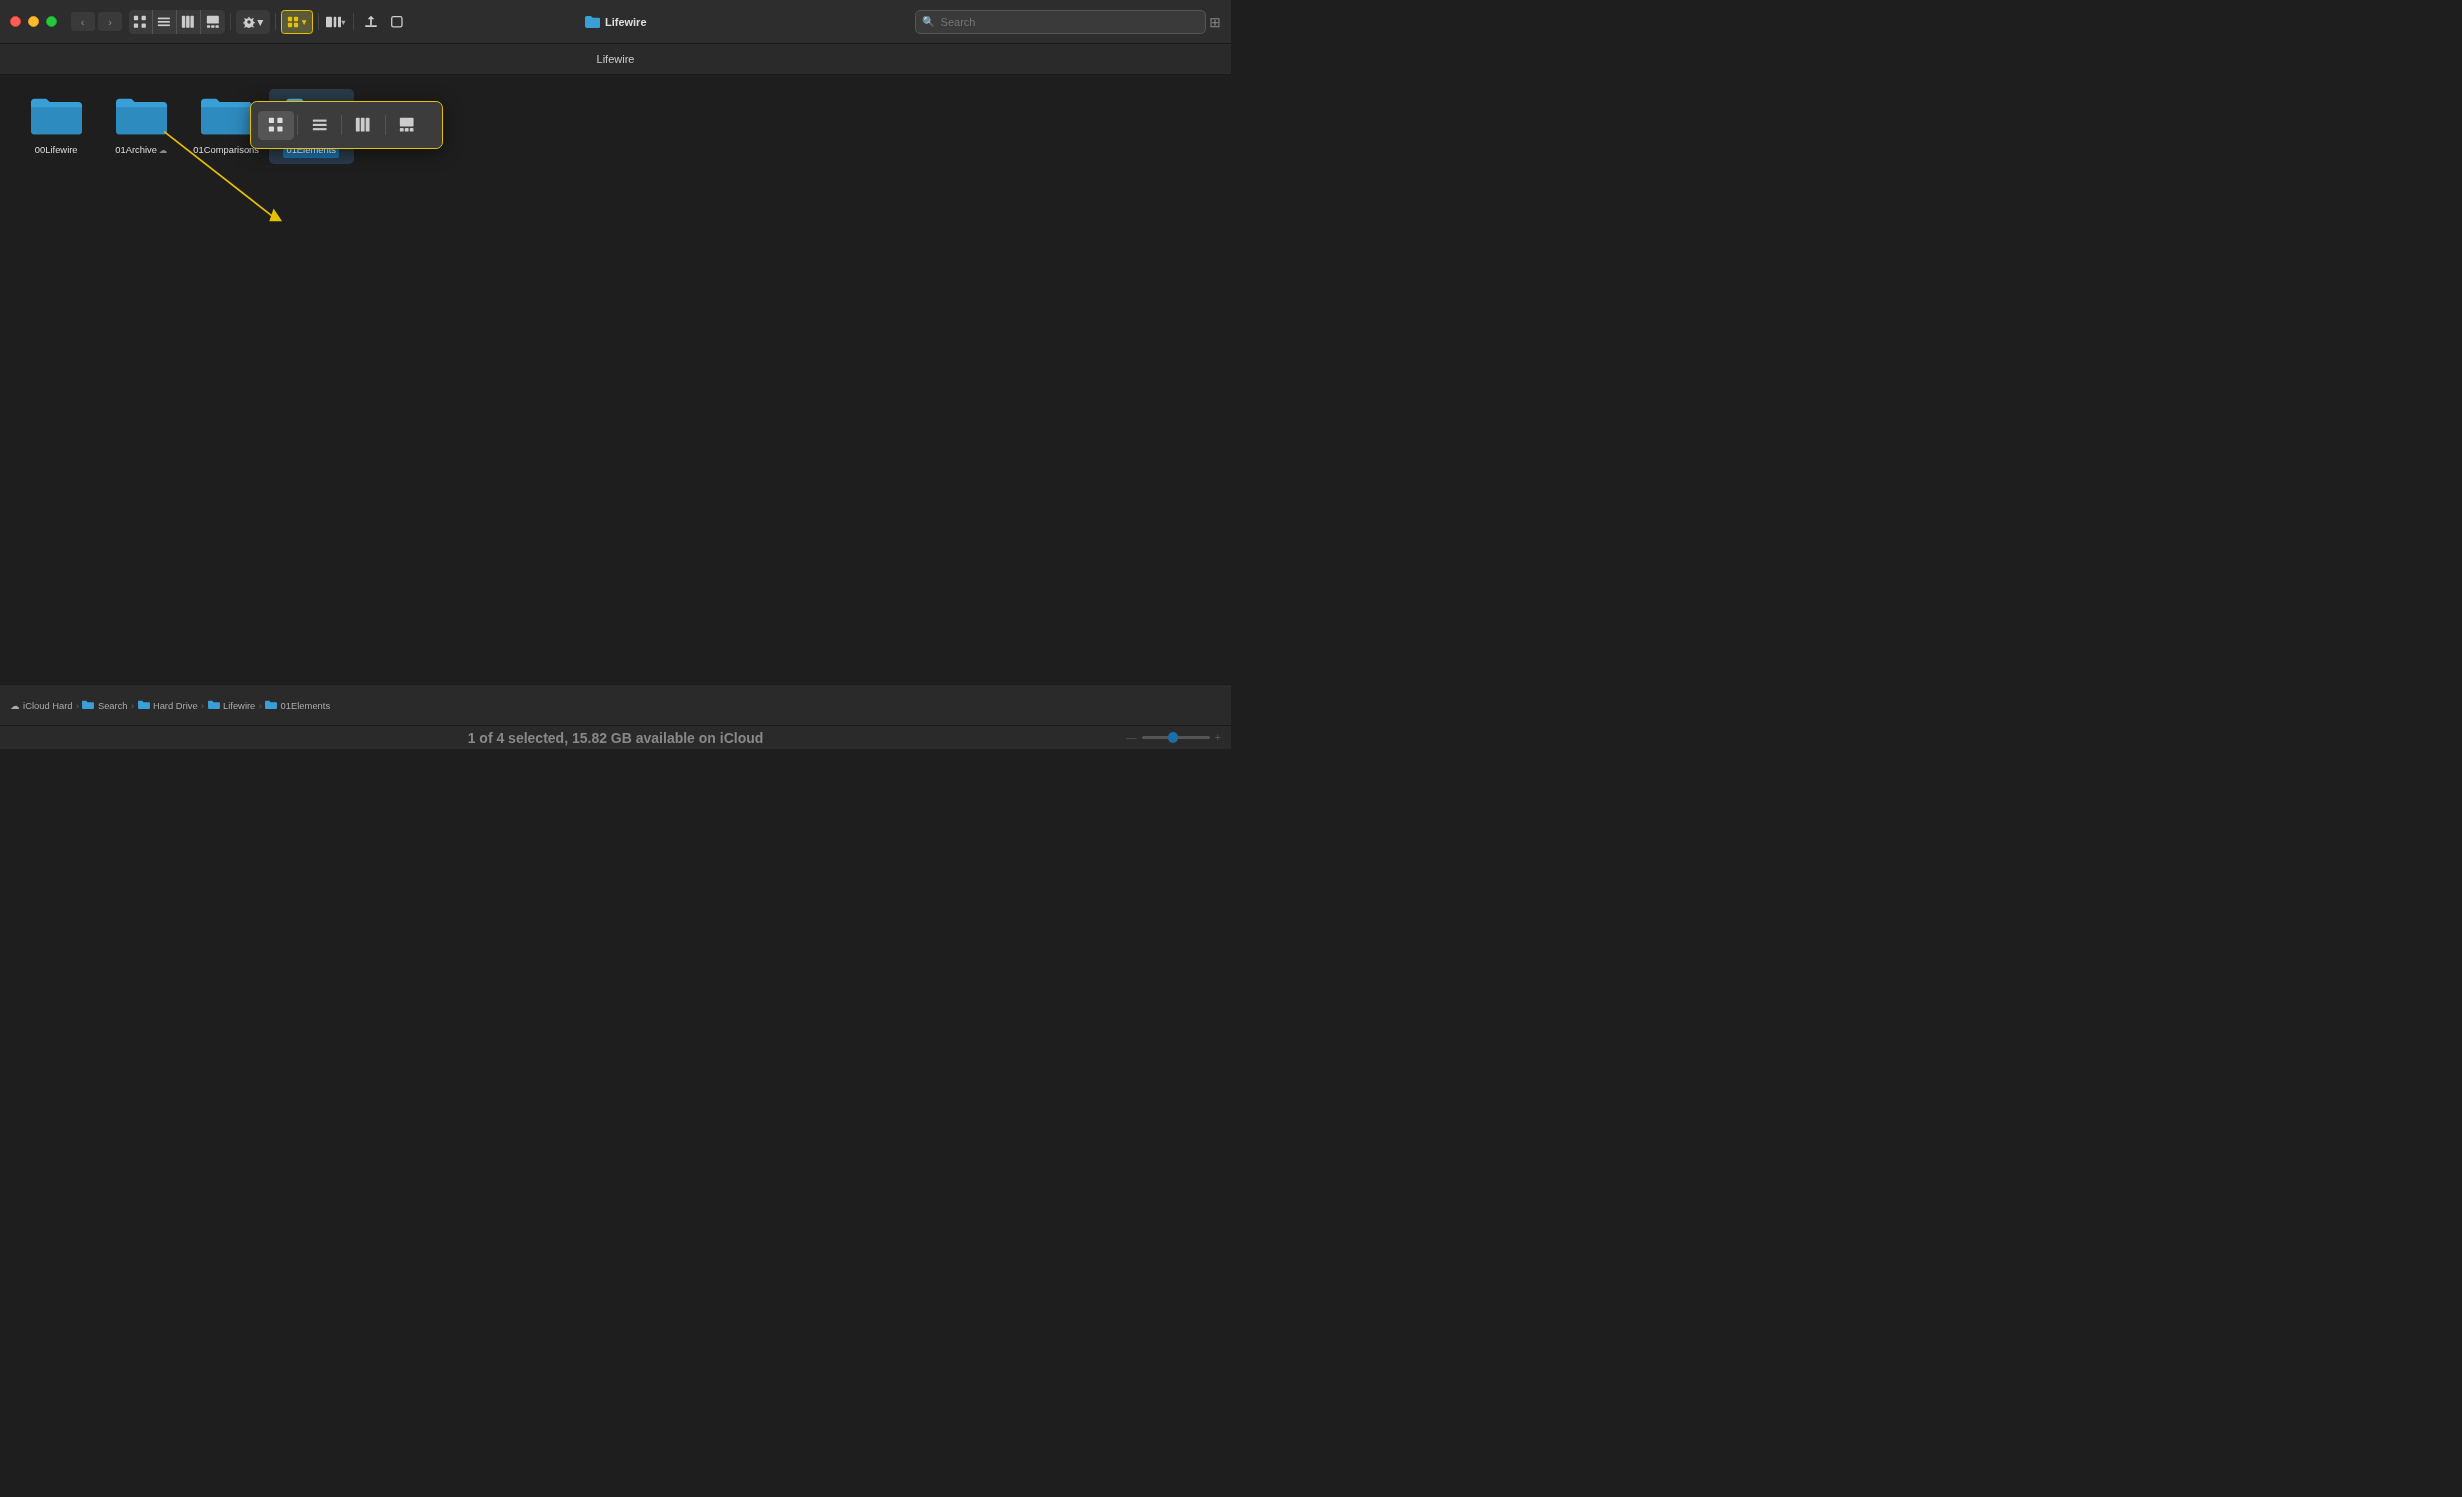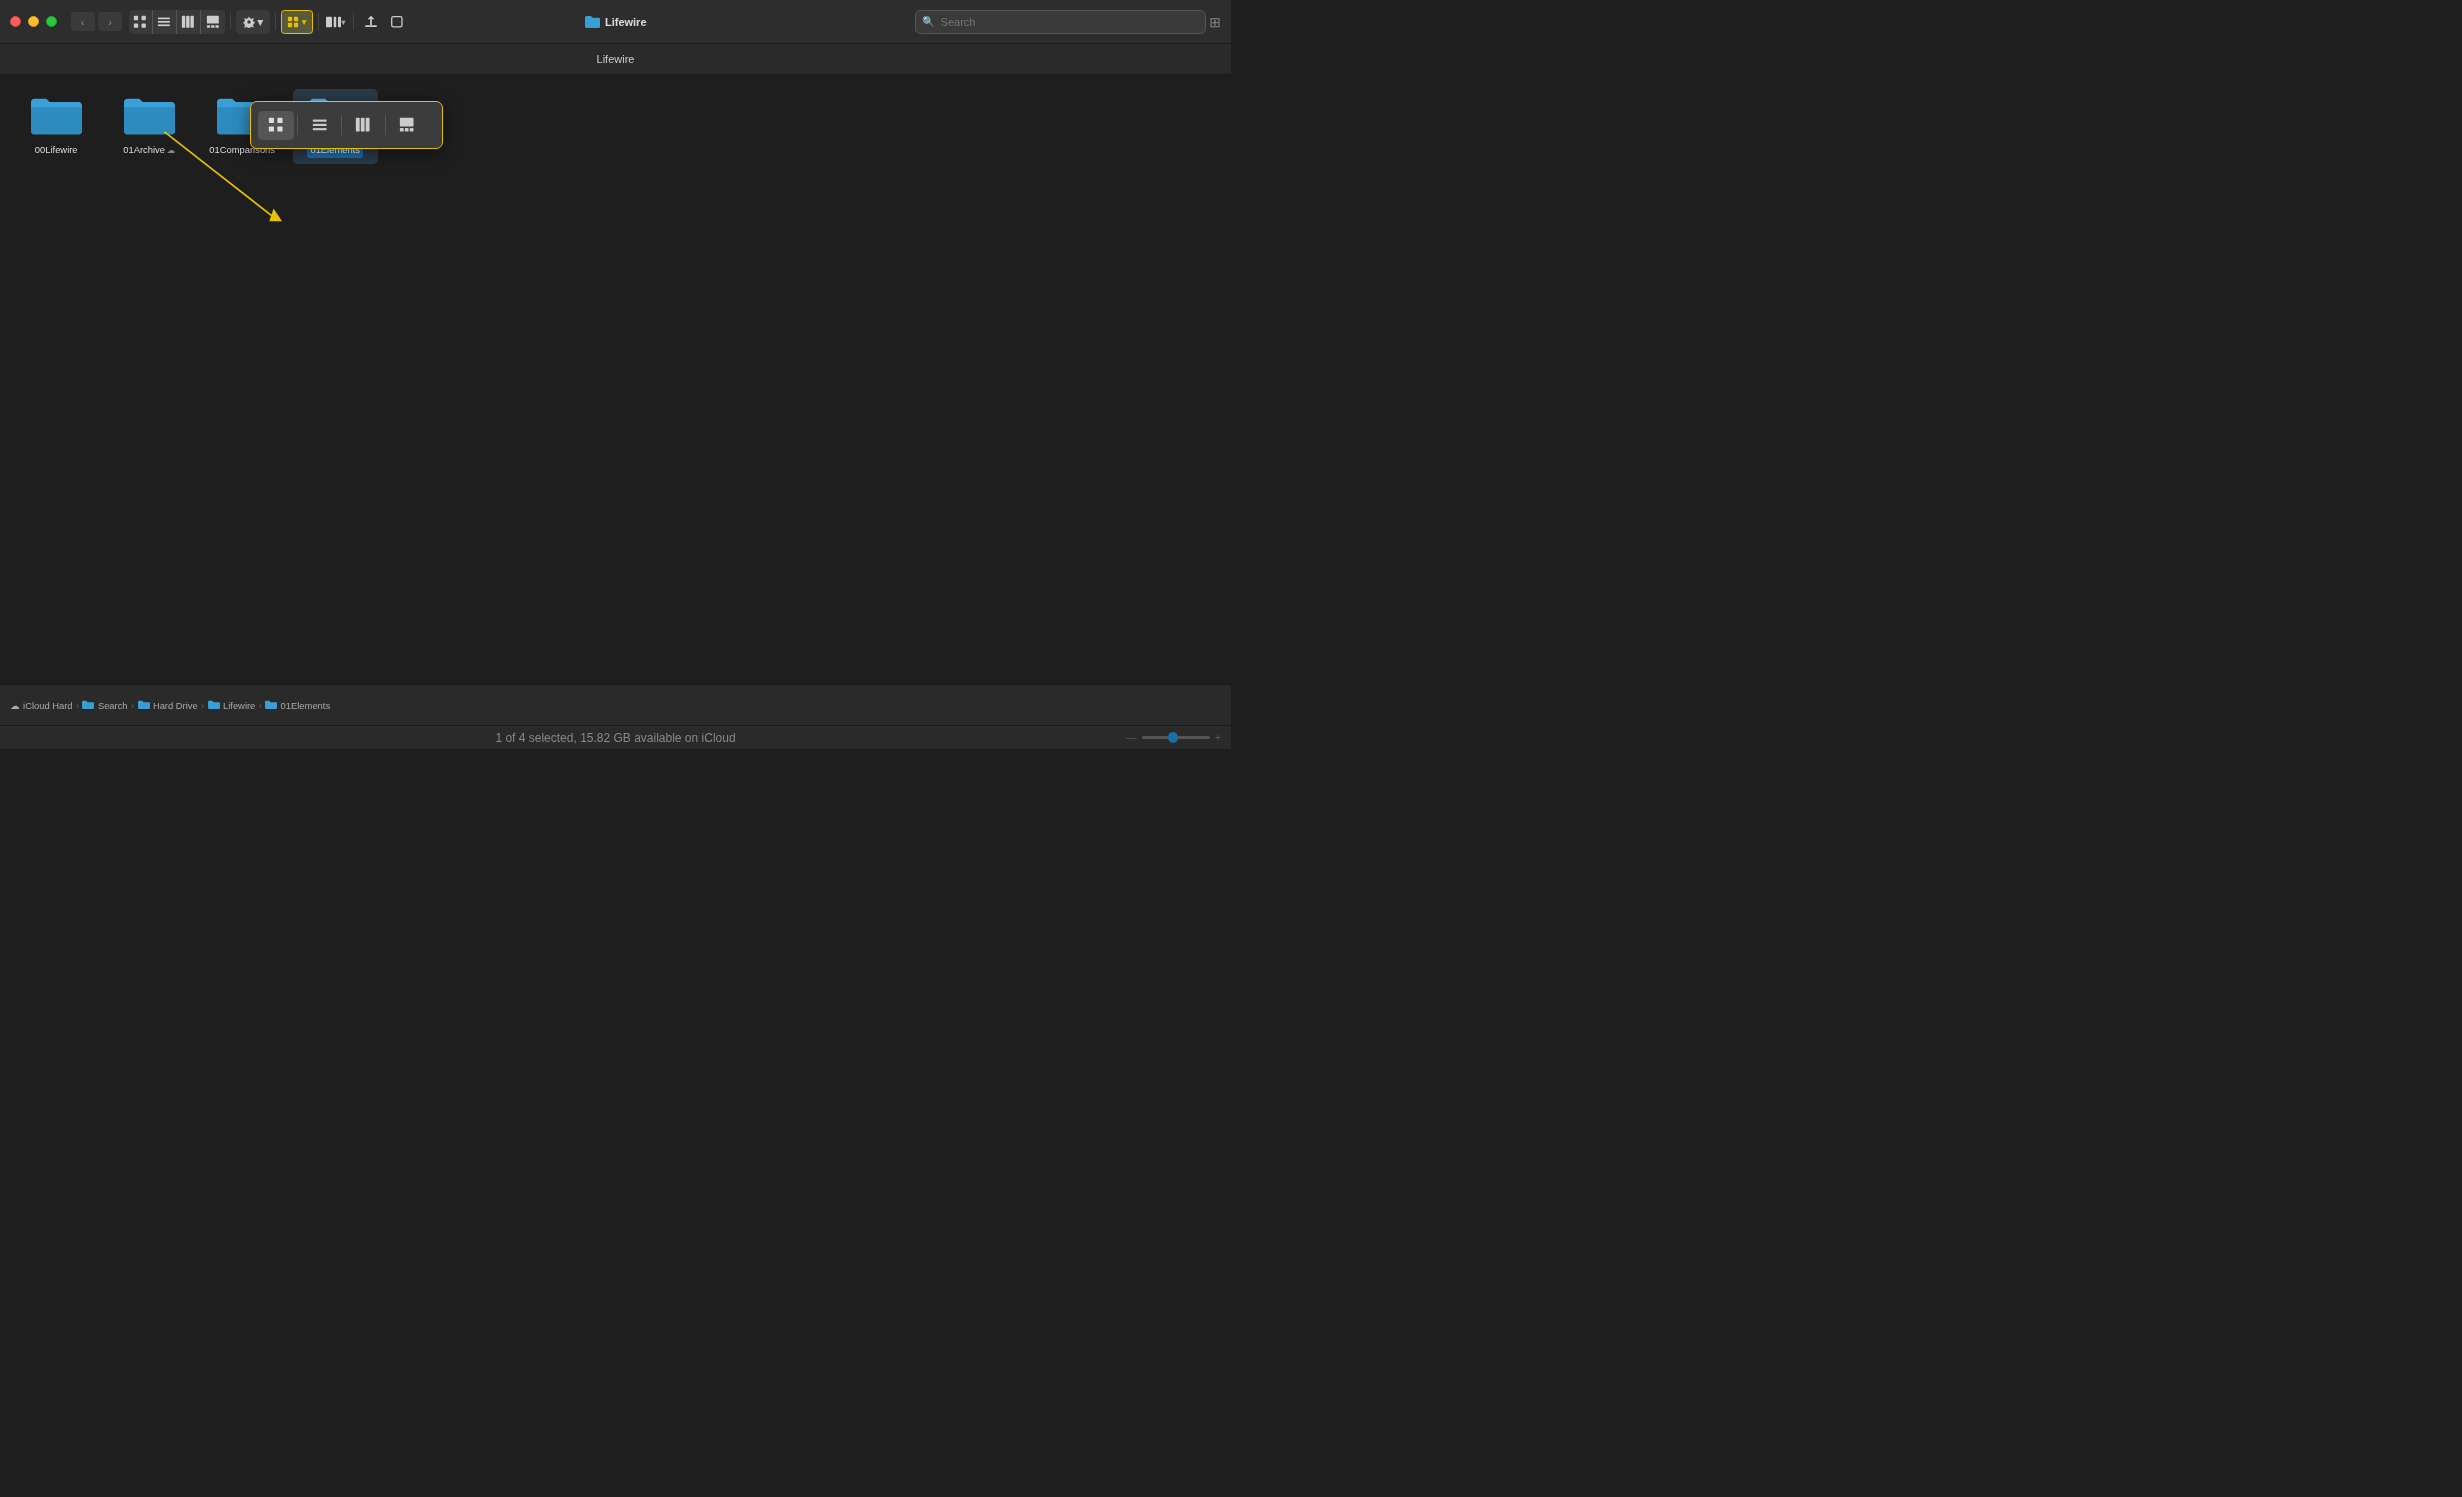--- a/index.html
+++ b/index.html
@@ -171,21 +171,21 @@
 
     
     .main-content {
       height: calc(749px - 44px - 31px - 41px - 24px);
       background: #1e1e1e;
       padding: 13.7px;
       position: relative;
       display: flex;
       flex-wrap: wrap;
       align-content: flex-start;
-      gap: 8px;
+      gap: 0;
     }
 
     
     .folder-item {
       width: 85px;
       display: flex;
       flex-direction: column;
       align-items: center;
       padding: 6.8px;
       border-radius: 5.1px;
@@ -313,21 +313,22 @@
       align-items: center;
       justify-content: center;
       position: absolute;
       bottom: 0;
       left: 0;
       right: 0;
     }
 
     .status-text {
       color: #888;
-      font-size: 12px;
+      font-size: 14px;
+      font-weight: bold;
     }
 
     .status-slider {
       position: absolute;
       right: 10.3px;
       display: flex;
       align-items: center;
       gap: 5.1px;
     }
 

